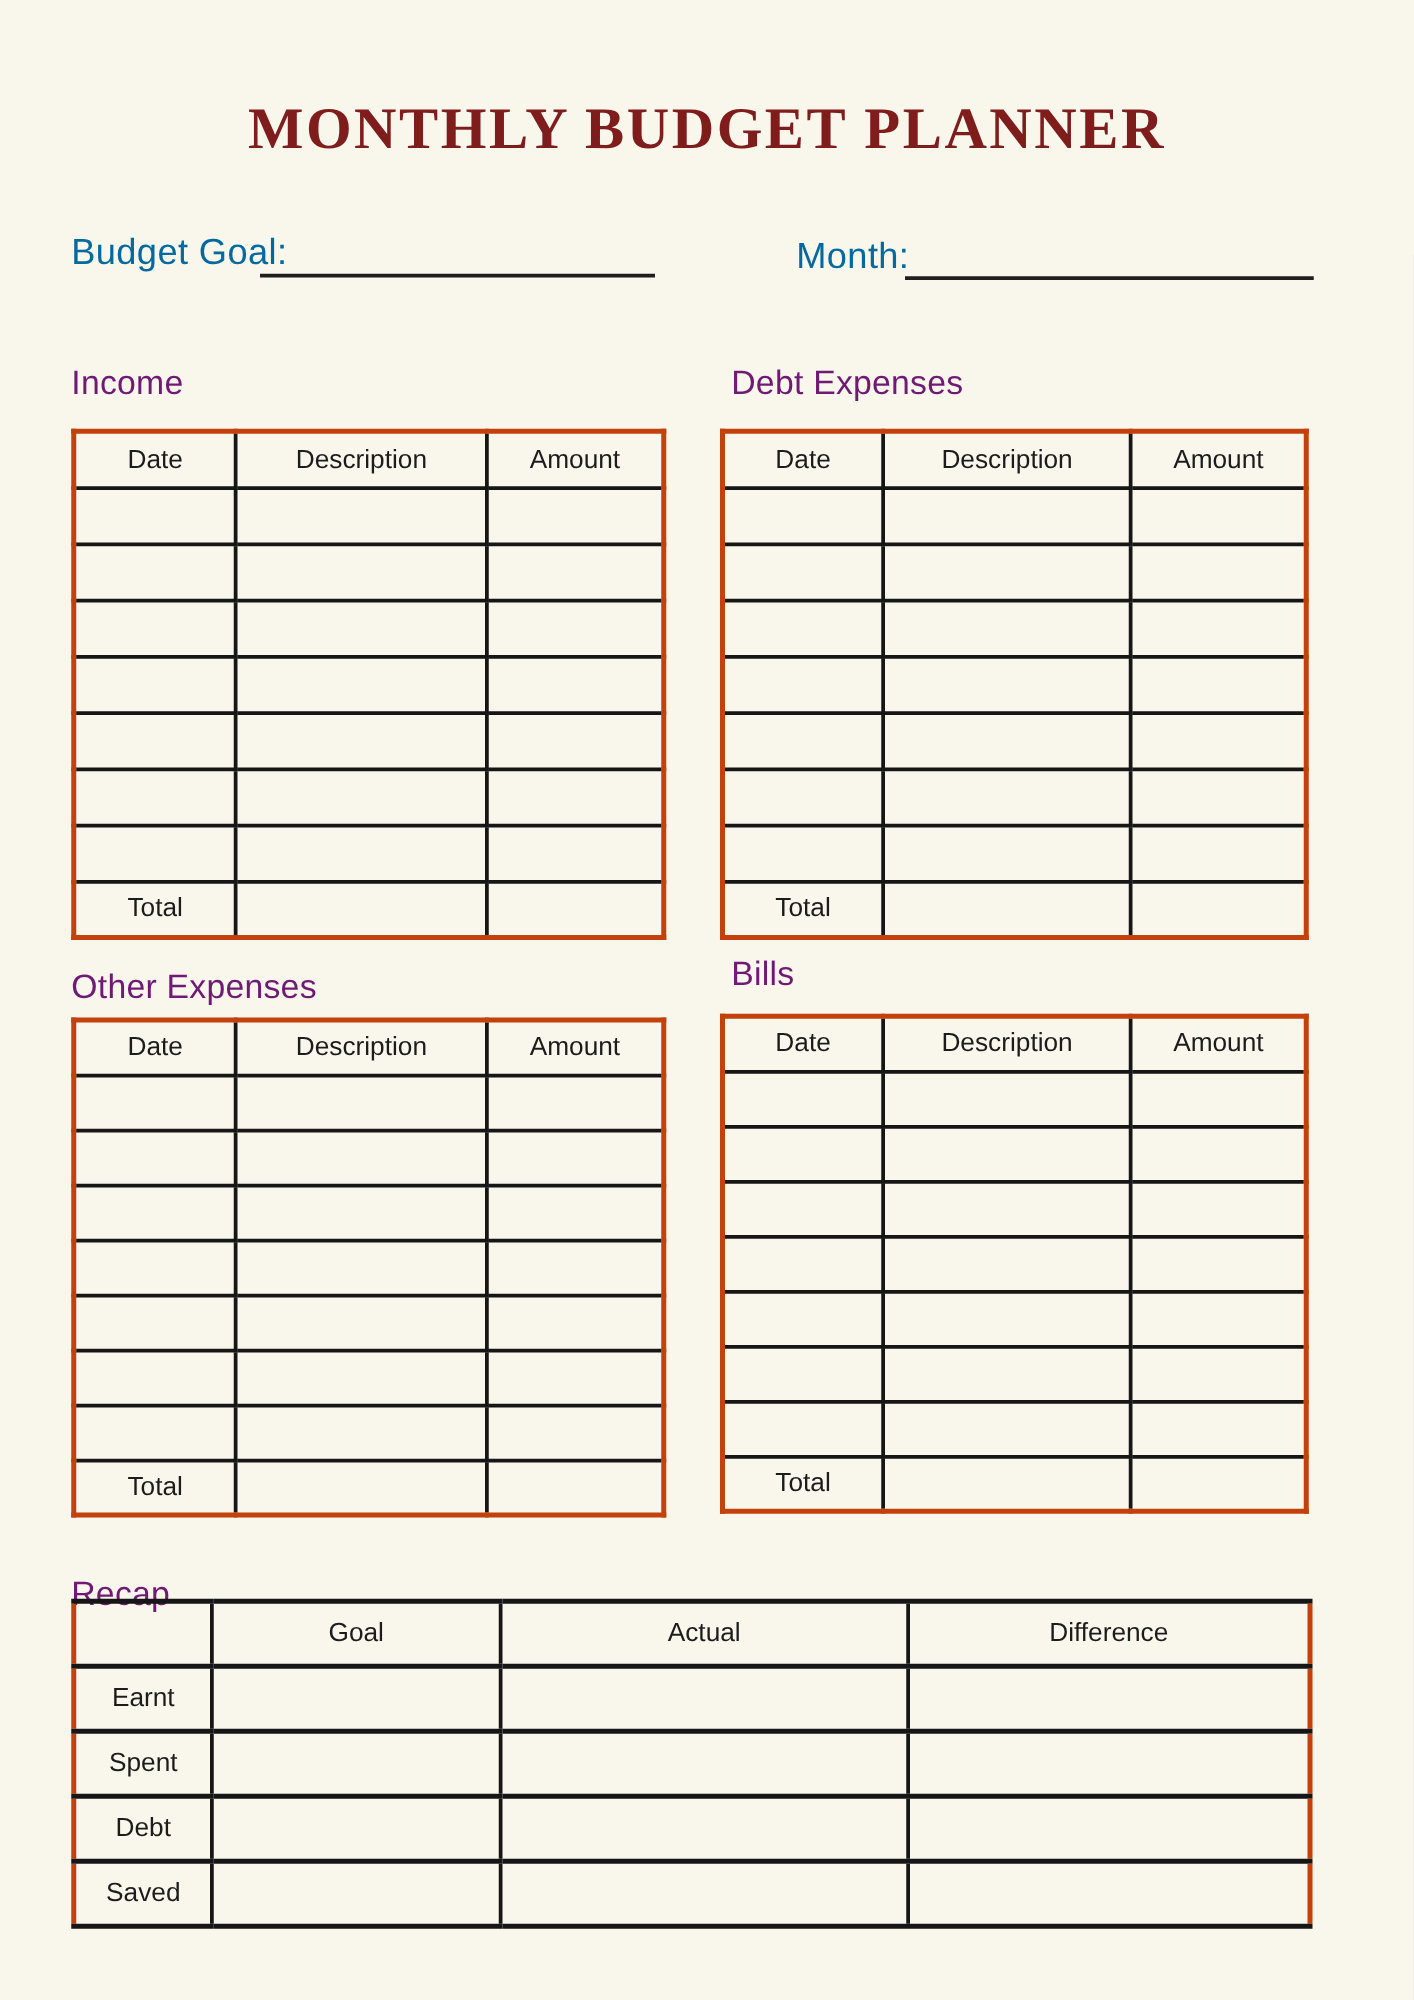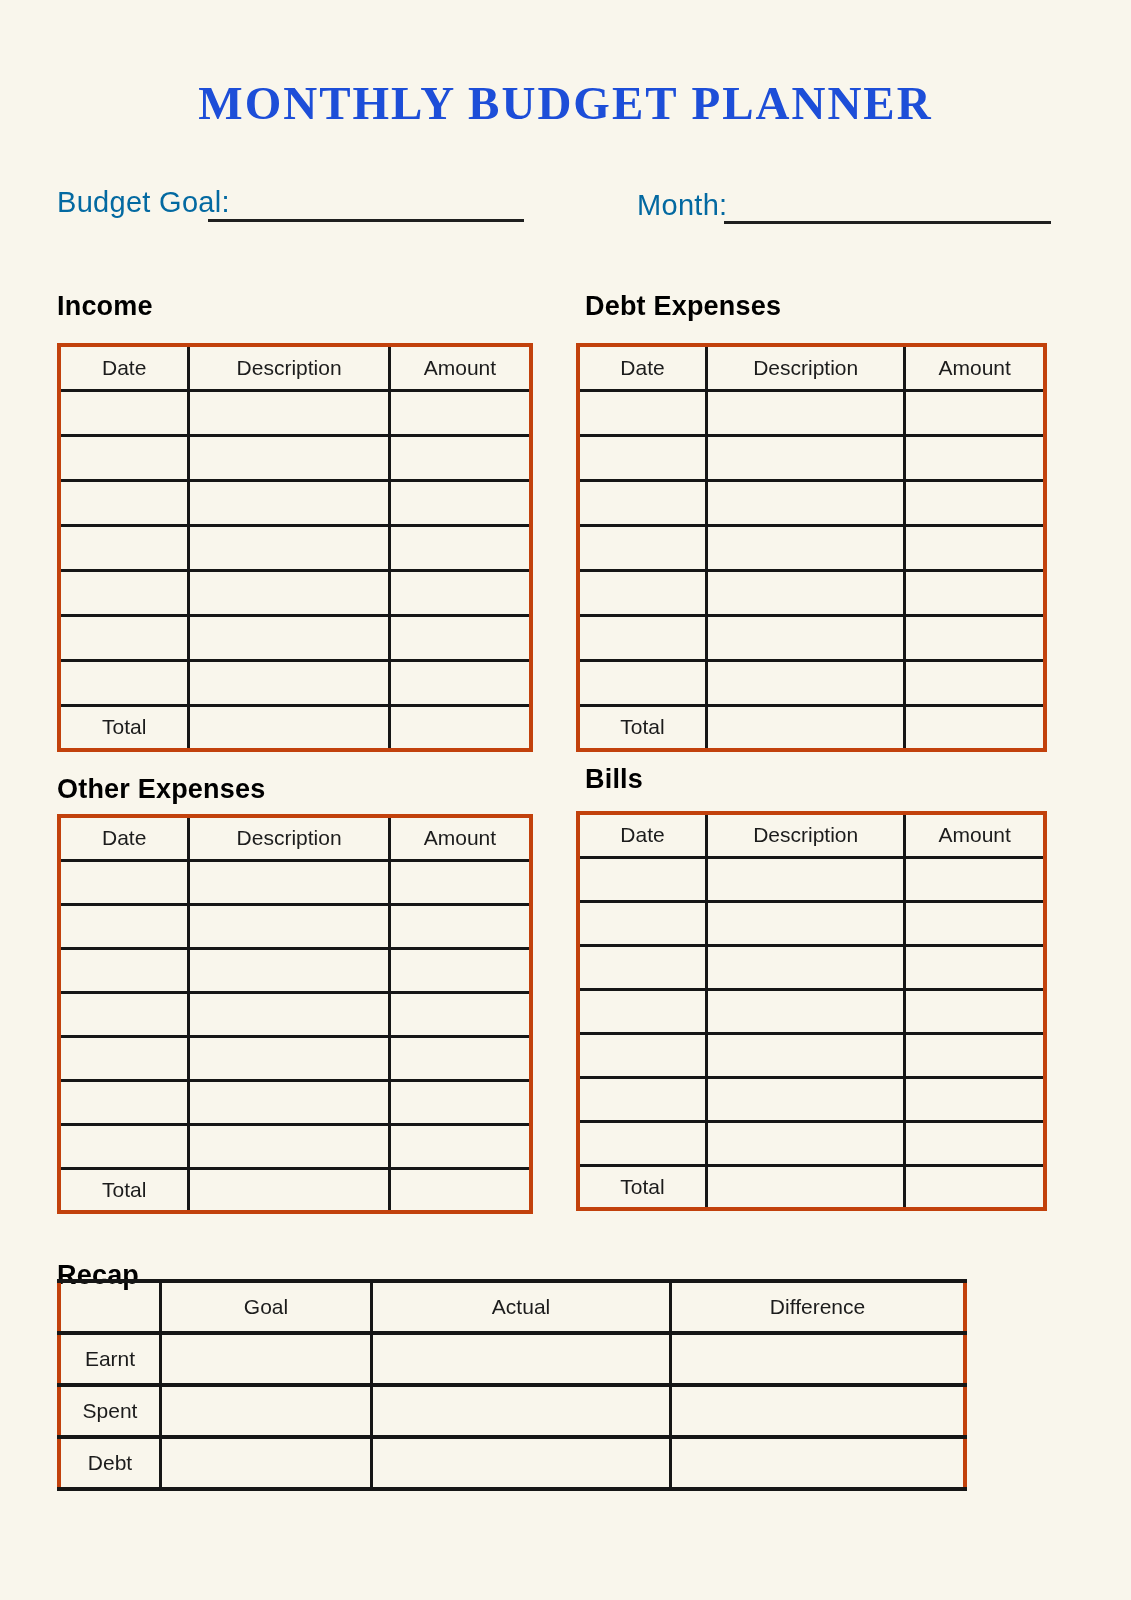--- a/index.html
+++ b/index.html
@@ -16,41 +16,41 @@
 
   .abs { position:absolute; }
 
   .page-title {
     top:76px; left:0; right:0;
     text-align:center;
     font-family:"Liberation Serif", serif;
     font-weight:700;
     font-size:47px;
     letter-spacing:2px;
-    color:#1d4ed8;
+    color:#7f1d1d;
     white-space:nowrap;
   }
 
   .field-label {
     font-size:29px;
     font-weight:400;
     color:#0369a1;
     letter-spacing:0.3px;
     white-space:nowrap;
   }
 
   .field-line {
     height:3px;
     background:#1f1f1f;
   }
 
   .section-heading {
     font-size:27px;
-    font-weight:700;
-    color:#000000;
+    font-weight:400;
+    color:#701a75;
     letter-spacing:0.2px;
     white-space:nowrap;
   }
 
   table.planner-table {
     border-collapse:collapse;
     table-layout:fixed;
     border:4px solid #c2410c;
   }
   table.planner-table th,
@@ -328,21 +328,21 @@
     <tfoot>
       <tr>
         <td>Total</td>
         <td></td>
         <td></td>
       </tr>
     </tfoot>
   </table>
 
   <h2 class="abs section-heading" style="left:57px; top:1232px;margin-top:28px;">Recap</h2>
-  <table class="abs planner-table recap-table" style="left:57px; top:1279px; width:910px;">
+  <table class="abs planner-table recap-table" style="left:57px; top:1279px; width:993px;">
     <colgroup>
         <col class="r0">
         <col class="r1">
         <col class="r2">
         <col class="r3">
       </colgroup>
     <thead>
       <tr>
         <th></th>
         <th>Goal</th>
@@ -362,16 +362,22 @@
         <td></td>
         <td></td>
         <td></td>
       </tr>
       <tr>
         <td>Debt</td>
         <td></td>
         <td></td>
         <td></td>
       </tr>
+      <tr>
+        <td>Saved</td>
+        <td></td>
+        <td></td>
+        <td></td>
+      </tr>
     </tbody>
   </table>
 
 </div>
 
 </body></html>

